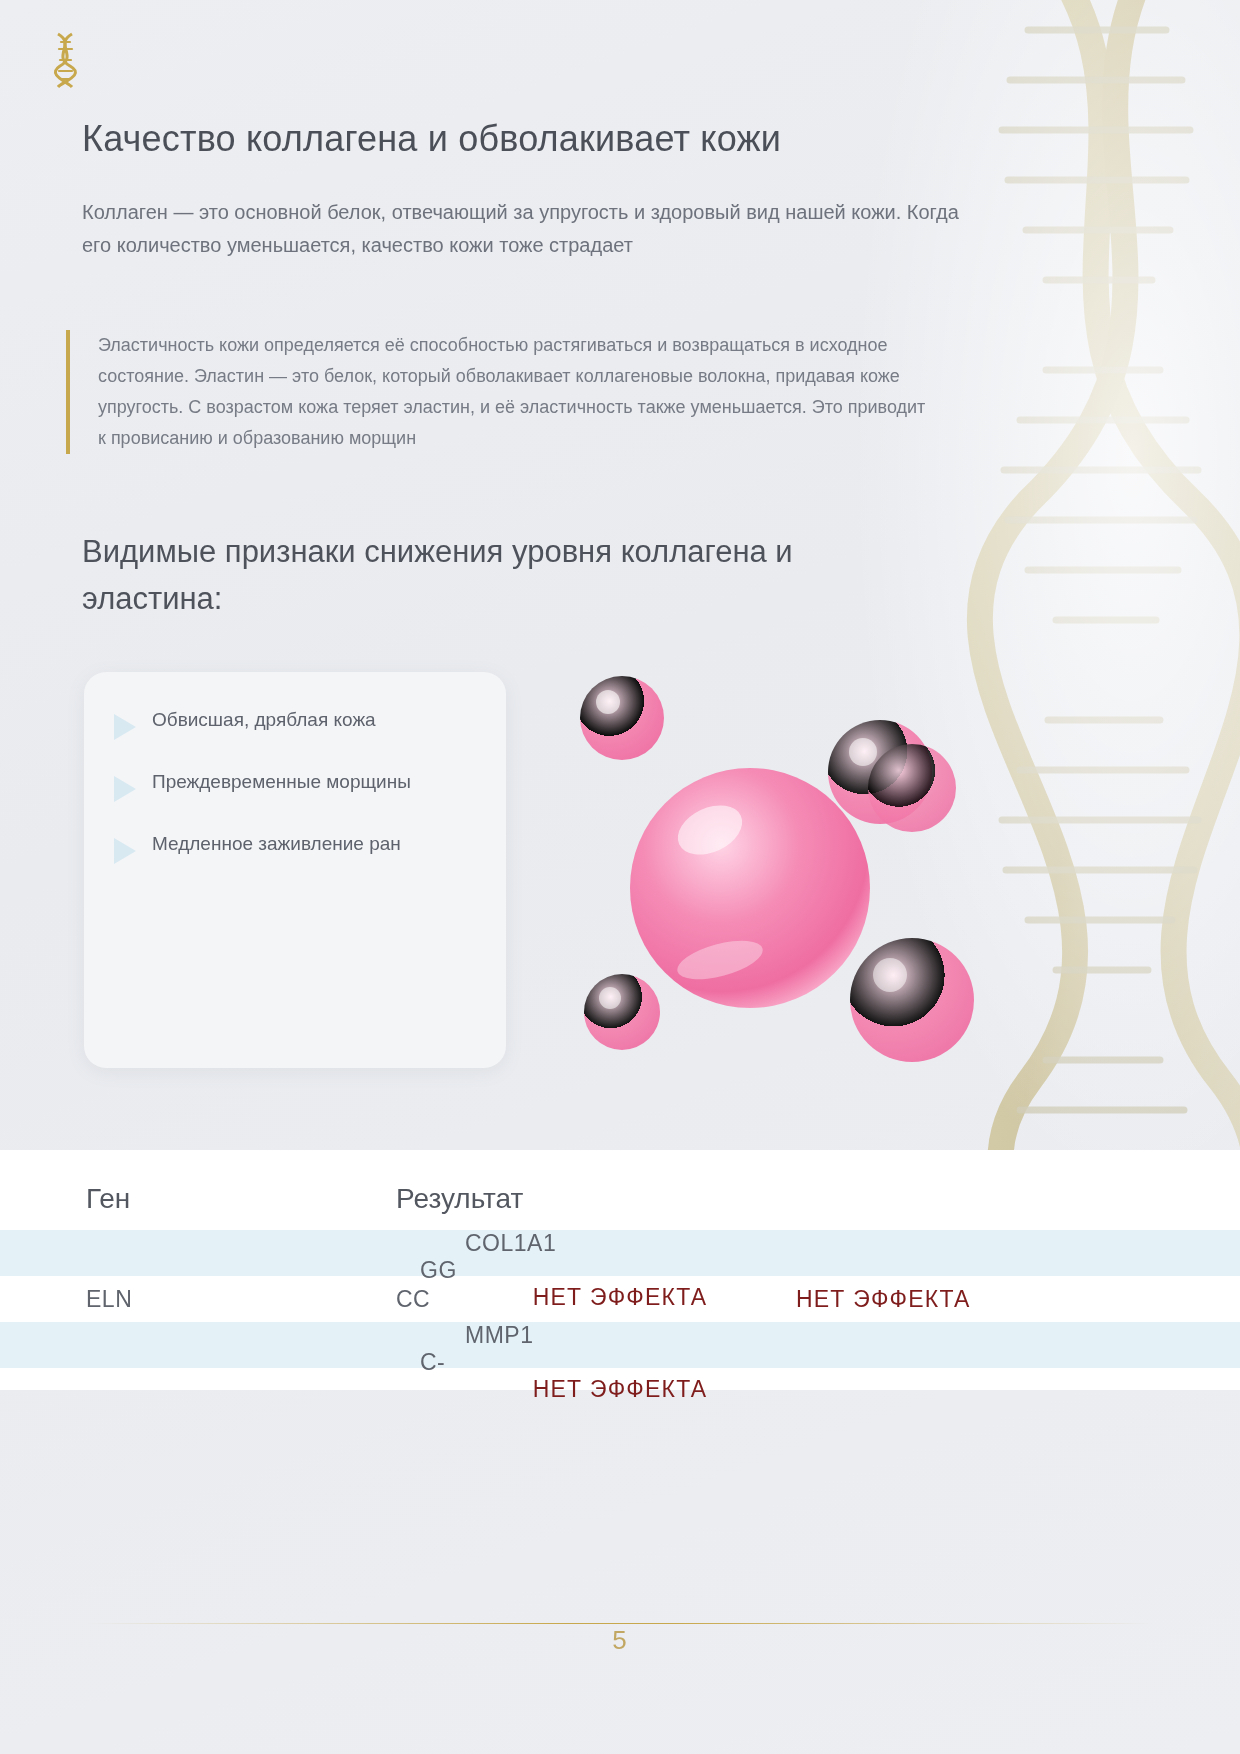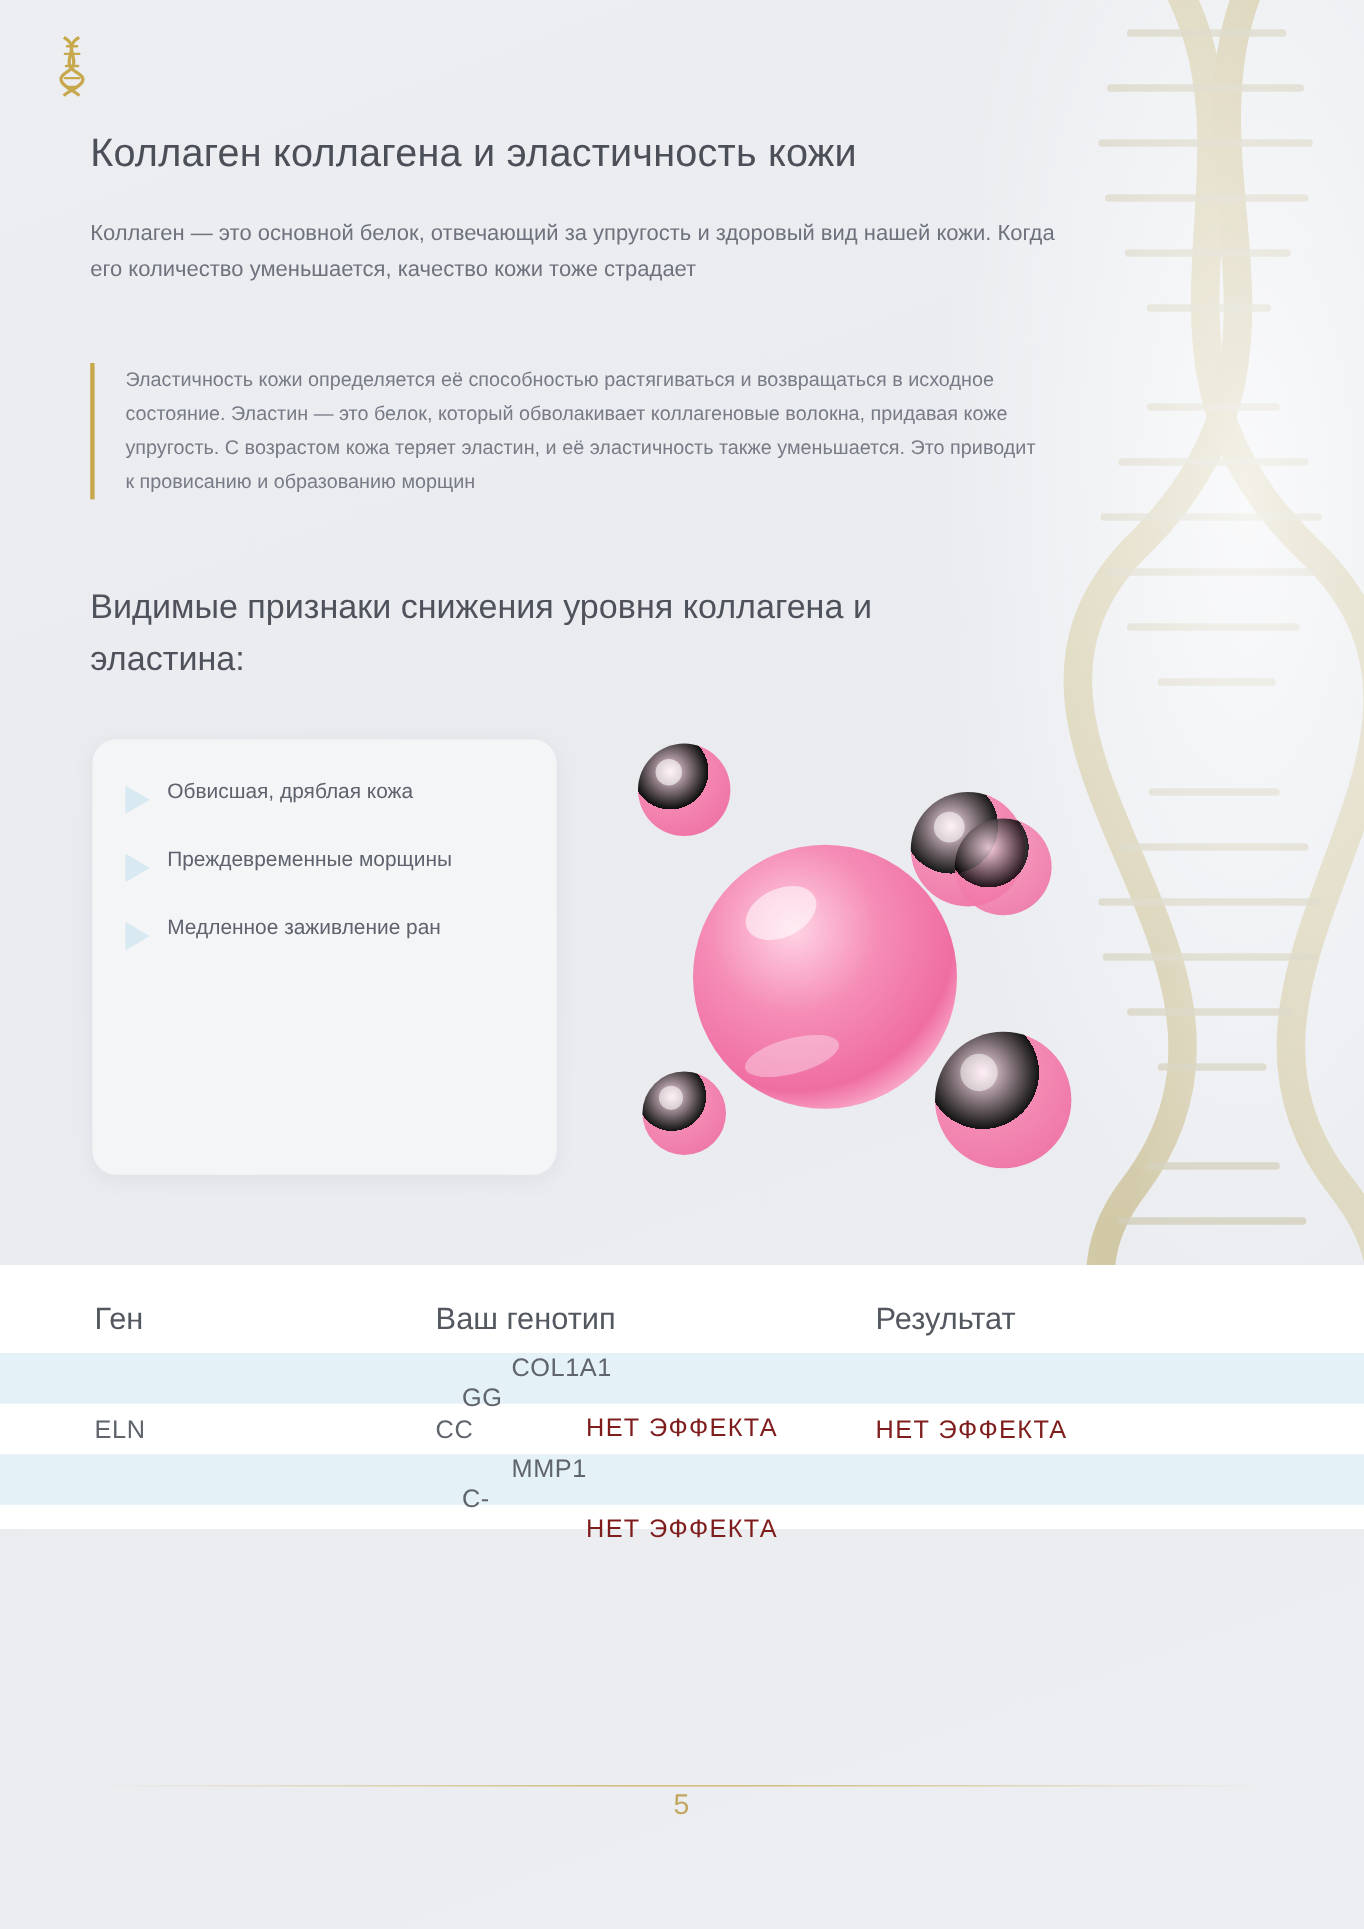--- a/index.html
+++ b/index.html
@@ -53,21 +53,21 @@
     left: 82px; top: 196px;
     width: 900px;
     font-size: 20px;
     line-height: 33px;
     color: #6d727c;
     font-weight: 300;
   }
 
   .quote {
     position: absolute;
-    left: 82px; top: 330px;
+    left: 66px; top: 330px;
     width: 860px;
     padding-left: 28px;
     border-left: 4px solid #c8a84c;
     font-size: 18px;
     line-height: 31px;
     color: #767b85;
     font-weight: 300;
   }
 
   .h2 {
@@ -222,21 +222,21 @@
     </g>
     <g stroke="#c8a84c" stroke-width="2.2" stroke-linecap="round">
       <line x1="19" y1="12" x2="28" y2="12"></line>
       <line x1="17" y1="19" x2="30" y2="19"></line>
       <line x1="18" y1="30" x2="29" y2="30"></line>
       <line x1="17" y1="41" x2="30" y2="41"></line>
       <line x1="20" y1="49" x2="27" y2="49"></line>
     </g>
   </svg>
 
-  <h1 class="h1">Коллаген коллагена и эластичность кожи</h1>
+  <h1 class="h1">Качество коллагена и обволакивает кожи</h1>
 
   <p class="lead">Коллаген — это основной белок, отвечающий за упругость и здоровый вид нашей кожи. Когда его количество уменьшается, качество кожи тоже страдает</p>
 
   <blockquote class="quote">Эластичность кожи определяется её способностью растягиваться и возвращаться в исходное состояние. Эластин — это белок, который обволакивает коллагеновые волокна, придавая коже упругость. С возрастом кожа теряет эластин, и её эластичность также уменьшается. Это приводит к провисанию и образованию морщин</blockquote>
 
   <h2 class="h2">Видимые признаки снижения уровня коллагена и эластина:</h2>
 
   <div class="card">
     <div class="card-list">
       <div class="sign">
@@ -279,21 +279,20 @@
     <circle cx="352" cy="340" r="62" fill="url(#smB)" opacity=".92"></circle>
     <circle cx="330" cy="315" r="17" fill="#ffffff" opacity=".5"></circle>
     <circle cx="190" cy="228" r="120" fill="url(#bigB)"></circle>
     <ellipse cx="150" cy="170" rx="34" ry="22" fill="#ffffff" opacity=".55" transform="rotate(-25 150 170)"></ellipse>
     <ellipse cx="160" cy="300" rx="44" ry="16" fill="#ffffff" opacity=".35" transform="rotate(-15 160 300)"></ellipse>
   </svg>
 
   <div class="table-wrap">
     <div class="trow head">
       <div class="c1 th">Ген</div>
-      <div class="c2 th">Ваш генотип</div>
       <div class="c3 th">Результат</div>
     </div>
     <div class="trow alt">
       <div class="c1 td">COL1A1</div>
       <div class="c2 td">GG</div>
       <div class="c3 td res">НЕТ ЭФФЕКТА</div>
     </div>
     <div class="trow">
       <div class="c1 td">ELN</div>
       <div class="c2 td">CC</div>

